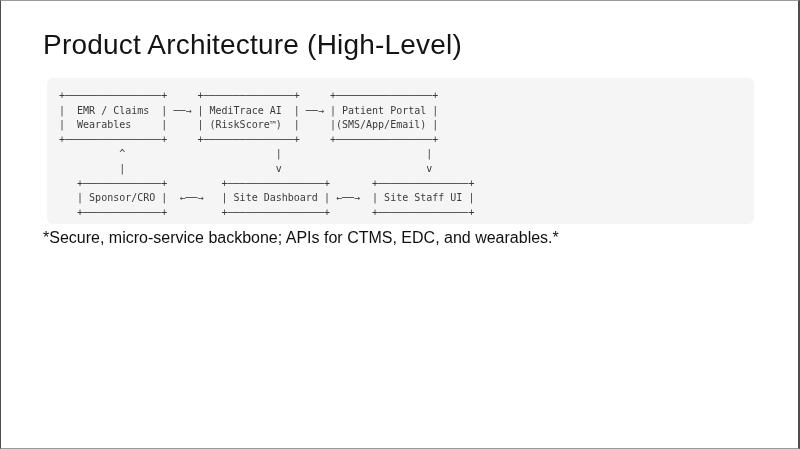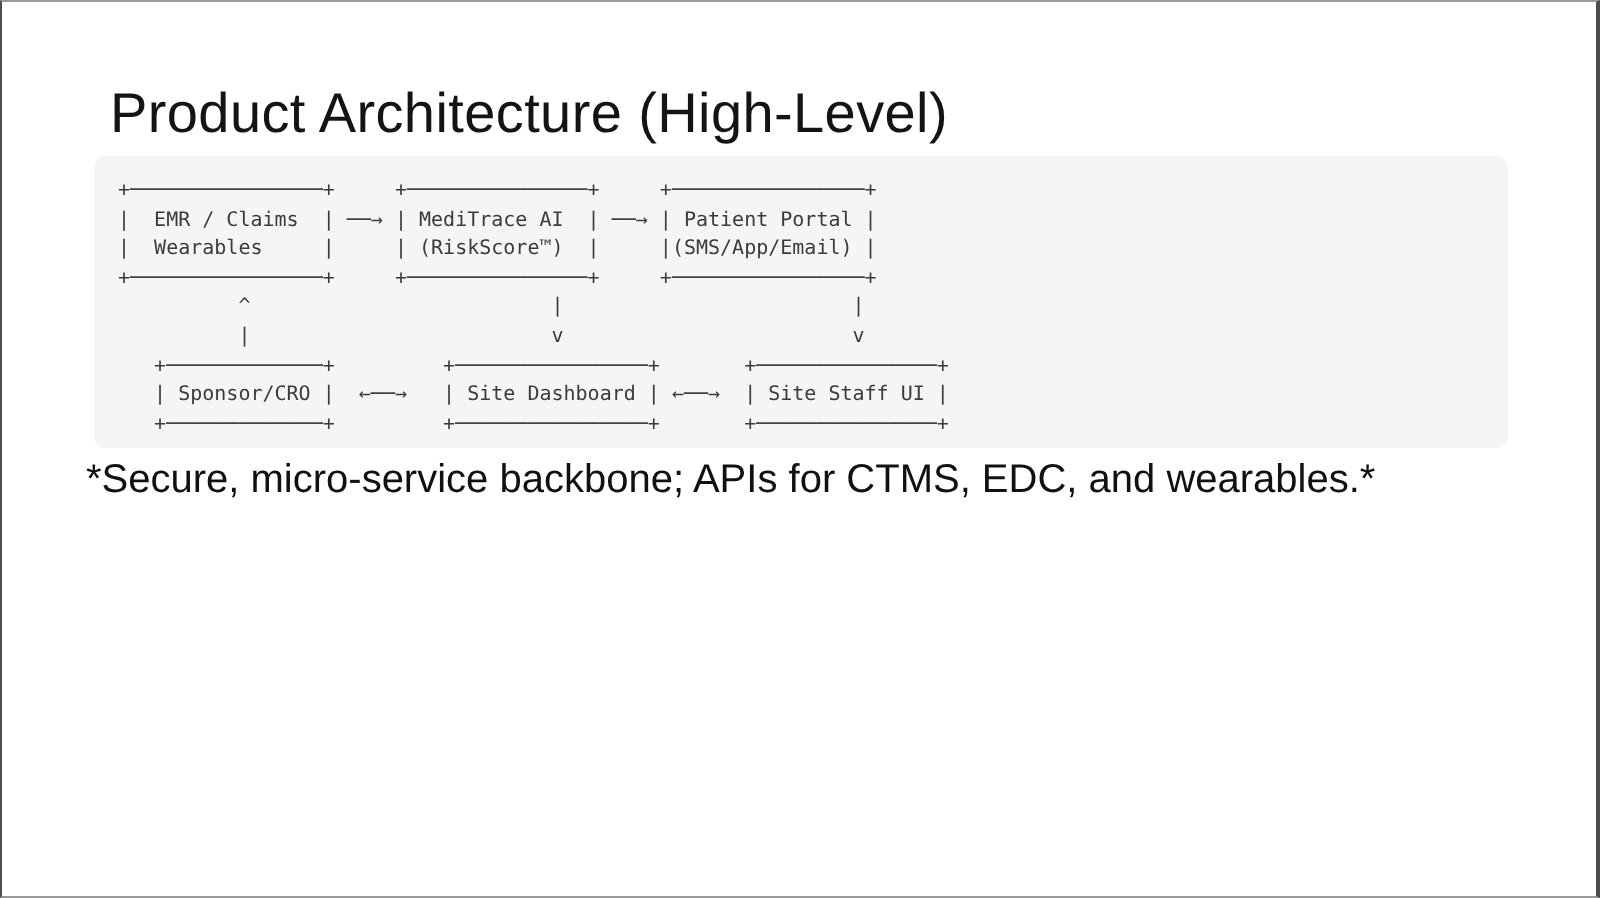--- a/index.html
+++ b/index.html
@@ -12,21 +12,21 @@
     font-family: "Liberation Sans", sans-serif;
     border-top: 1px solid #9a9a9a;
     border-bottom: 1px solid #9a9a9a;
     border-left: 1px solid #4d4d4d;
     border-right: 2px solid #4d4d4d;
   }
   .slide-title {
     position: absolute;
     left: 42px;
     top: 28px;
-    margin: 12px;
+    margin: 0;
     font-size: 28px;
     font-weight: 400;
     letter-spacing: 0.2px;
     color: #141414;
     font-family: "Liberation Sans", sans-serif;
   }
   .code-block {
     position: absolute;
     left: 46px;
     top: 77px;
@@ -44,21 +44,21 @@
     font-size: 10px;
     line-height: 14.6px;
     color: #3b3b3b;
     white-space: pre;
   }
   .slide-caption {
     position: absolute;
     left: 42px;
     top: 228px;
     margin: 0;
-    font-size: 20px;
+    font-size: 16px;
     color: #111;
     font-family: "Liberation Sans", sans-serif;
   }
 </style>
 </head>
 <body>
 
 <h1 class="slide-title">Product Architecture (High-Level)</h1>
 
 <div class="code-block">

